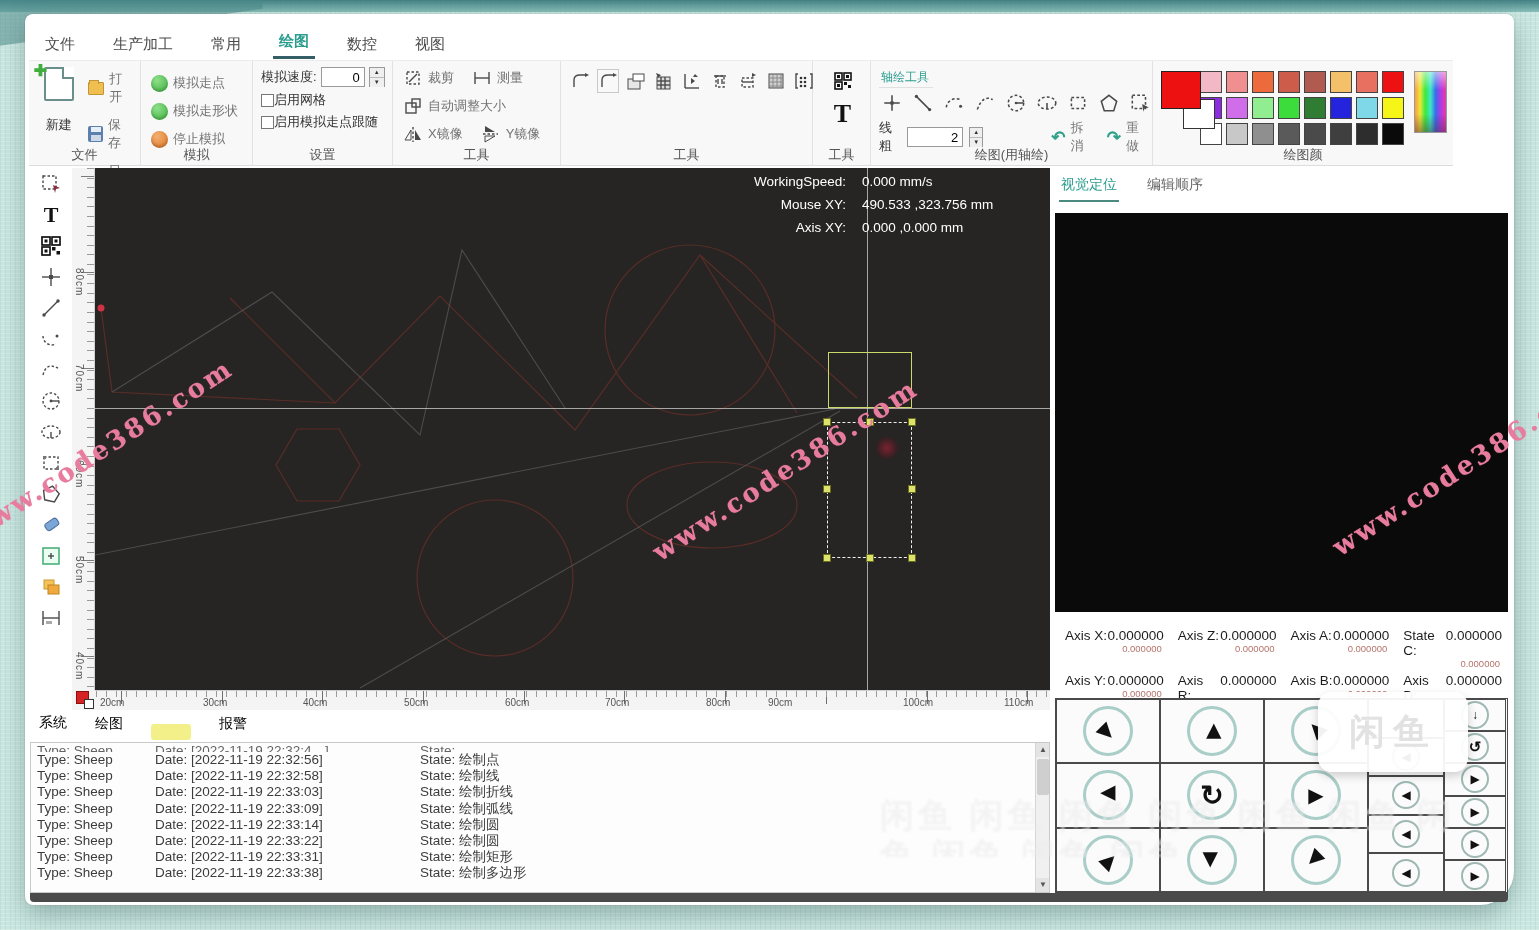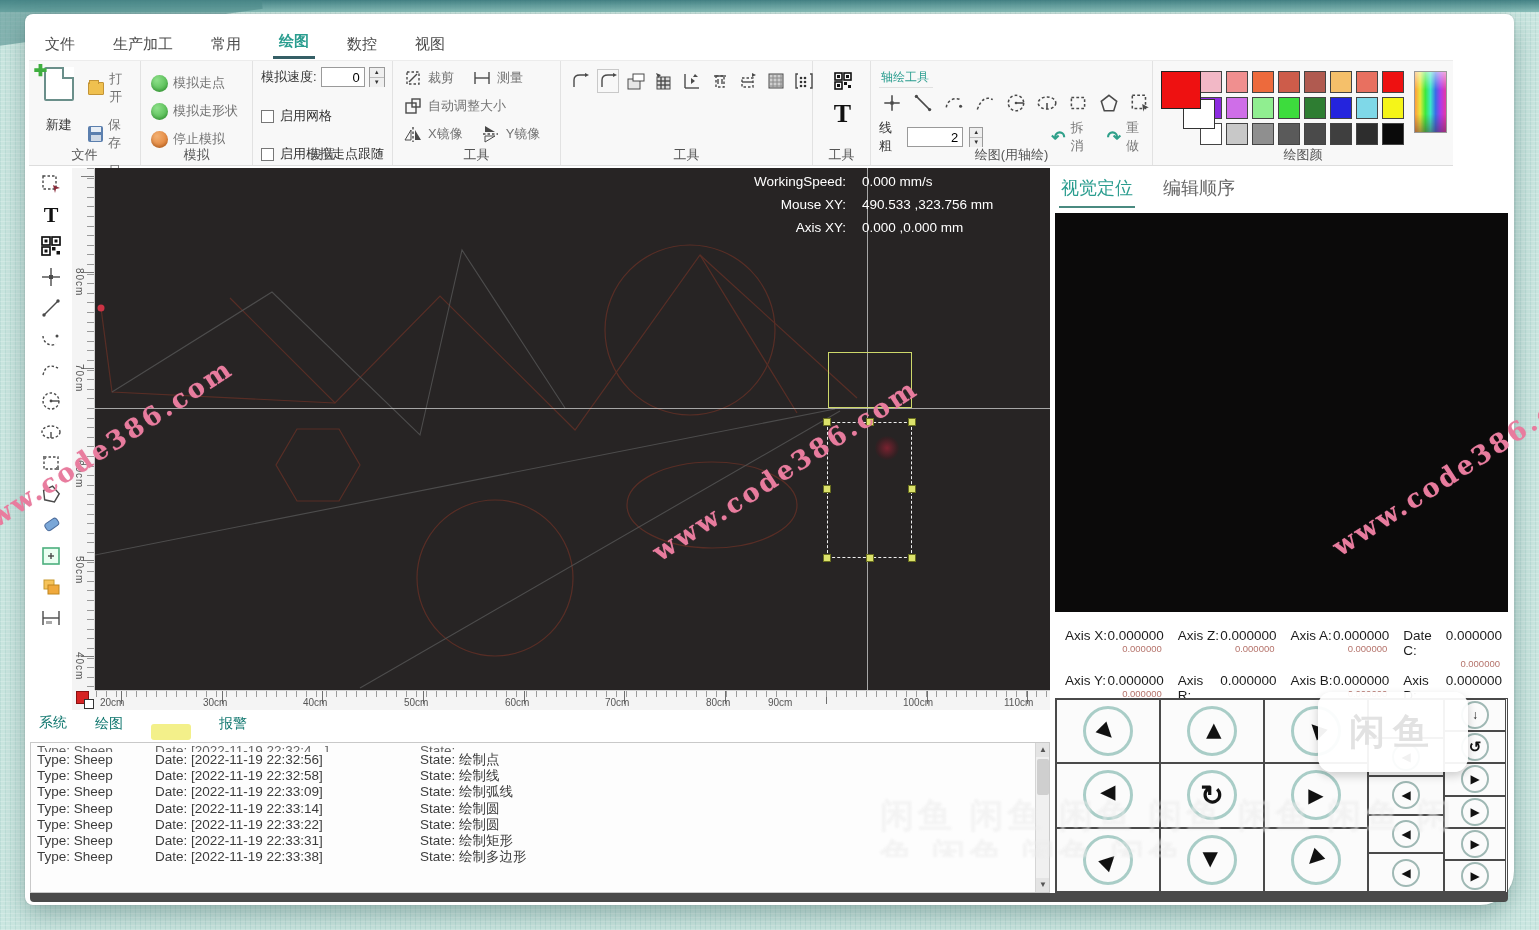--- a/index.html
+++ b/index.html
@@ -34,21 +34,21 @@
   .rbtn { display:flex; align-items:center; gap:5px; font-size:13px; color:#737373; padding:1px 2px; cursor:default; }
   .rrow { display:flex; align-items:center; gap:14px; }
   .ball { width:17px; height:17px; border-radius:50%; display:inline-block;
     background:radial-gradient(circle at 35% 30%, #8ee08a, #3fae3f); box-shadow:inset 0 -2px 3px rgba(0,60,0,.25); }
   .ball.orange { background:radial-gradient(circle at 35% 30%, #f2b072, #dd7426); box-shadow:inset 0 -2px 3px rgba(90,40,0,.3); }
   .spin { display:inline-flex; flex-direction:column; border:1px solid #9a9a9a; width:16px; height:20px; }
   .spin span { flex:1; font-size:6px; line-height:9px; text-align:center; color:#333; background:#efefef; border-bottom:1px solid #bbb; cursor:default;}
   .spin span:last-child{border-bottom:none;}
   .num-input { width:58px; height:20px; border:1px solid #9a9a9a; background:#fff; font-size:13px; text-align:right; padding-right:4px; font-family:"Liberation Sans",sans-serif;}
   .chk { width:13px; height:13px; border:1px solid #777; background:#fff; display:inline-block; }
-  .cap-chk { display:flex; gap:6px; align-items:center; font-size:13px; color:#333; margin-top:20px; }
+  .cap-chk { display:flex; align-items:center; font-size:13px; color:#333; margin-top:4px; }
 
   
   .bigbtn { display:flex; flex-direction:column; align-items:center; width:48px; margin-right:6px; }
   .page-ic { position:relative; width:30px; height:34px; border:2px solid #6a8f8a; border-radius:2px 8px 2px 2px; background:#fff; }
   .page-ic::before { content:""; position:absolute; right:-2px; top:-2px; width:10px; height:10px; background:#fff; border-left:2px solid #6a8f8a; border-bottom:2px solid #6a8f8a; }
   .page-ic::after { content:"✚"; position:absolute; left:-12px; top:-8px; color:#3fae3f; font-size:16px; font-weight:bold; }
   .bigbtn .lbl { font-size:13px; color:#333; margin-top:15px; }
 
   .mini-folder { width:18px; height:13px; background:#efc04f; border:1px solid #c39436; border-radius:1px; position:relative; }
   .mini-folder::before { content:""; position:absolute; left:0; top:-3px; width:8px; height:3px; background:#efc04f; border:1px solid #c39436; border-bottom:none; }
@@ -116,21 +116,21 @@
   #info .iv { text-align:left; min-width:170px; }
   .selrect { position:absolute; left:732px; top:254px; width:85px; height:136px; border:1.5px dashed #efefef; }
   .handle { position:absolute; width:8px; height:8px; background:#dce26b; border:1px solid #6a6f1f; }
   .ghostrect { position:absolute; left:733px; top:184px; width:84px; height:56px; border:1px solid #cdd86a; }
   .redblip { position:absolute; left:780px; top:268px; width:24px; height:24px; border-radius:50%; background:radial-gradient(circle,#7a2230 0,rgba(90,20,30,.25) 60%,transparent 75%); }
 
   .wm { position:absolute; font-family:"DejaVu Serif",serif; font-weight:bold; font-size:26px; letter-spacing:3px;
     color:#e87c9e; transform:rotate(-33deg); white-space:nowrap; z-index:40; text-shadow:0 0 1px rgba(232,124,158,.6); }
 
   
-  #rtabs { position:absolute; left:1034px; top:158px; display:flex; gap:26px; font-size:18px; color:#666; }
+  #rtabs { position:absolute; left:1034px; top:158px; display:flex; gap:26px; font-size:14px; color:#666; }
   #rtabs .tab { padding:4px 2px 6px; }
   #rtabs .tab.active { color:#2a9d8f; border-bottom:2px solid #4a8a80; }
   #vision { position:absolute; left:1030px; top:199px; width:453px; height:399px; background:#0b0a0a; }
   #axes { position:absolute; left:1032px; top:612px; width:451px; height:70px; display:grid; grid-template-columns:repeat(4,1fr); row-gap:2px; font-size:13.5px; color:#1d1d1d; }
   .axcell { padding:2px 6px 0 8px; }
   .axtop { display:flex; justify-content:space-between; }
   .axsub { text-align:right; font-size:9.5px; color:#b5736b; padding-right:2px; }
 
   
   #jog { position:absolute; left:1030px; top:684px; width:453px; height:195px; display:flex; border:1.5px solid #4a4a4a; background:#fafafa;}
@@ -147,21 +147,21 @@
 
   
   #logo-overlay { position:absolute; left:1318px; top:692px; width:150px; height:80px; background:rgba(255,255,255,.94);
     border-radius:14px; box-shadow:0 4px 10px rgba(0,0,0,.18); z-index:30; display:flex; align-items:center; justify-content:center;
     font-size:36px; font-weight:bold; color:#e2e2e2; letter-spacing:8px; }
   #ghost-wm { position:absolute; left:880px; top:795px; width:590px; z-index:29; color:rgba(235,235,235,.55);
     font-size:34px; font-weight:bold; letter-spacing:4px; filter:blur(1px); line-height:40px; overflow:hidden; height:62px;}
 
   
   #logtabs { position:absolute; left:14px; top:700px; display:flex; gap:28px; font-size:14px; align-items:center; }
-  #logtabs .ltab { padding-bottom:16px; color:#0f766e; }
+  #logtabs .ltab { padding-bottom:16px; color:#000000; }
   .ltab.sys { color:#2a9d8f; border-bottom:2px solid #4a8a80; }
   .ltab.draw { color:#39b54a; }
   .ltab.hl { width:40px; height:14px; background:#f3f08a; border-radius:3px; }
   .ltab.alarm { color:#7a3b35; }
   #logbox { position:absolute; left:5px; top:728px; width:1020px; height:151px; background:#fdfdfd; border:1px solid #c9c9c9; overflow:hidden; }
   .logline { font-size:13.5px; color:#3c3c3c; padding:0 0 0 6px; height:16.2px; line-height:16.2px; white-space:nowrap; }
   .logline.partial { height:9px; overflow:hidden; opacity:.8; }
   .logline .sp { display:inline-block; }
   .logline .t { width:118px; } .logline .d { width:265px; }
   #logscroll { position:absolute; right:0; top:0; width:14px; height:100%; background:#f0f0f0; border-left:1px solid #d5d5d5; }
@@ -680,21 +680,21 @@
         </div>
       <div class="axcell">
           <div class="axtop">
             <span>Axis A:</span>
             <span>0.000000</span>
           </div>
           <div class="axsub">0.000000</div>
         </div>
       <div class="axcell">
           <div class="axtop">
-            <span>Date C:</span>
+            <span>State C:</span>
             <span>0.000000</span>
           </div>
           <div class="axsub">0.000000</div>
         </div>
       <div class="axcell">
           <div class="axtop">
             <span>Axis Y:</span>
             <span>0.000000</span>
           </div>
           <div class="axsub">0.000000</div>
@@ -830,20 +830,21 @@
     <div id="logtabs">
       <span class="ltab sys">系统</span>
       <span class="ltab draw">绘图</span>
       <span class="ltab hl"></span>
       <span class="ltab alarm">报警</span>
     </div>
     <div id="logbox">
       <div class="logline partial"><span class="sp t">Type: Sheep</span><span class="sp d">Date: [2022-11-19 22:32:4…]</span><span class="sp">State: …</span></div>
       <div class="logline"><span class="sp t">Type: Sheep</span><span class="sp d">Date: [2022-11-19 22:32:56]</span><span class="sp">State: 绘制点</span></div>
       <div class="logline"><span class="sp t">Type: Sheep</span><span class="sp d">Date: [2022-11-19 22:32:58]</span><span class="sp">State: 绘制线</span></div>
+      <div class="logline"><span class="sp t">Type: Sheep</span><span class="sp d">Date: [2022-11-19 22:33:03]</span><span class="sp">State: 绘制折线</span></div>
       <div class="logline"><span class="sp t">Type: Sheep</span><span class="sp d">Date: [2022-11-19 22:33:09]</span><span class="sp">State: 绘制弧线</span></div>
       <div class="logline"><span class="sp t">Type: Sheep</span><span class="sp d">Date: [2022-11-19 22:33:14]</span><span class="sp">State: 绘制圆</span></div>
       <div class="logline"><span class="sp t">Type: Sheep</span><span class="sp d">Date: [2022-11-19 22:33:22]</span><span class="sp">State: 绘制圆</span></div>
       <div class="logline"><span class="sp t">Type: Sheep</span><span class="sp d">Date: [2022-11-19 22:33:31]</span><span class="sp">State: 绘制矩形</span></div>
       <div class="logline"><span class="sp t">Type: Sheep</span><span class="sp d">Date: [2022-11-19 22:33:38]</span><span class="sp">State: 绘制多边形</span></div>
       <div id="logscroll">
         <span class="sb up">▲</span>
         <span class="thumb"></span>
         <span class="sb dn">▼</span>
       </div>

